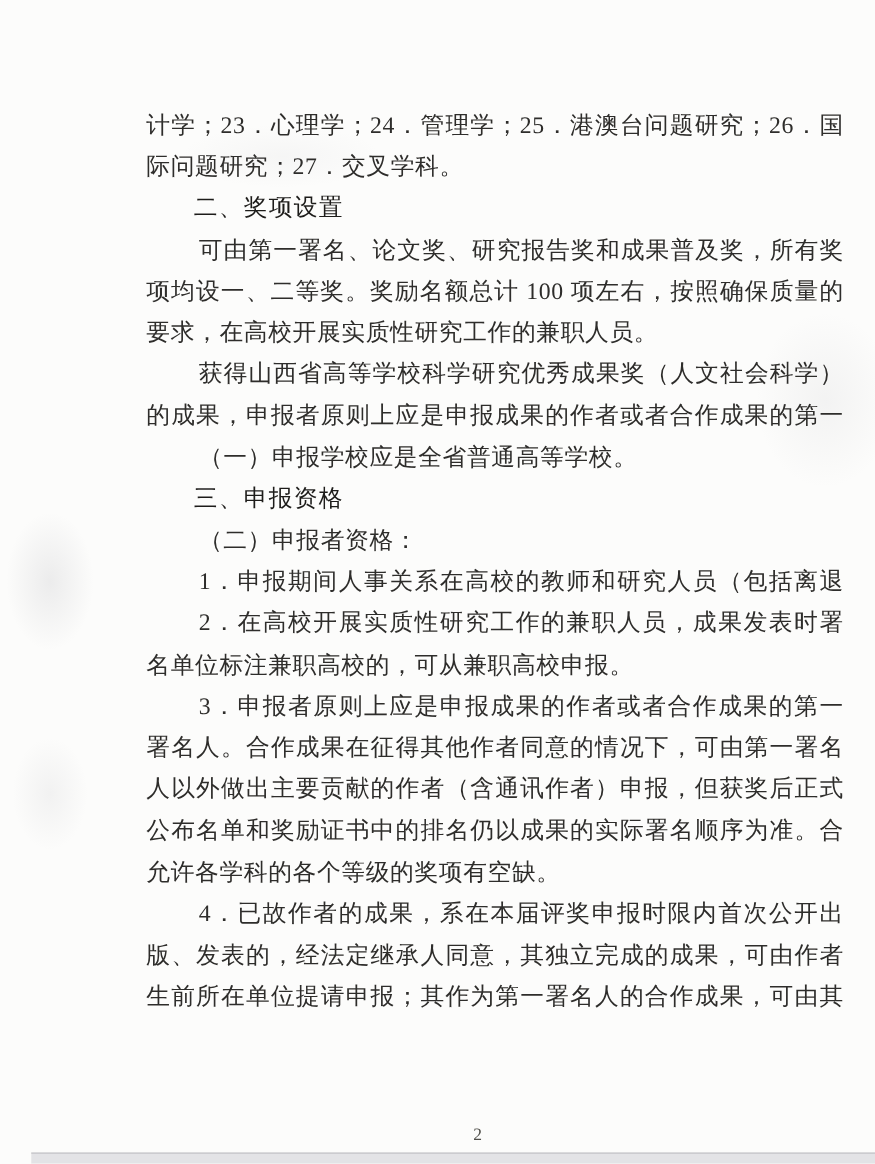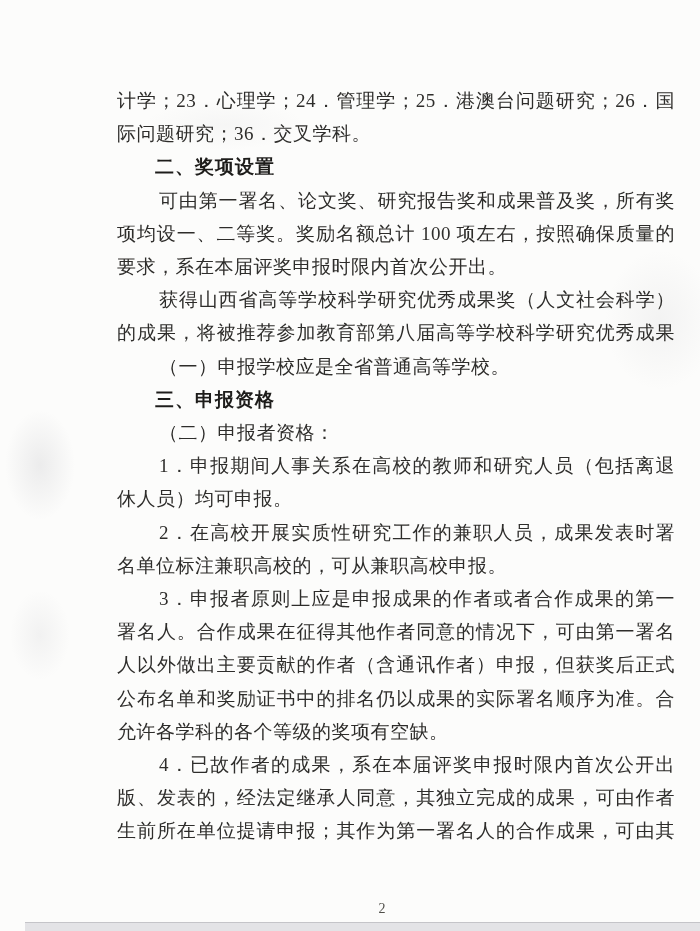--- a/index.html
+++ b/index.html
@@ -60,21 +60,21 @@
   .line{white-space:nowrap;}
   .line.justify{
     white-space:normal;
     text-align:justify;
     text-align-last:justify;
     text-justify:inter-character;
   }
   .line.indent{text-indent:42px;}
   .line.heading{
     font-family:"Liberation Sans", sans-serif;
-    font-weight:700;
+    font-weight:400;
     color:var(--heading-ink);
     text-indent:38px;
     letter-spacing:1px;
   }
   .page-number{
     position:absolute;left:0;top:901px;width:714px;
     text-align:center;
     font-size:14px;
     color:var(--page-number-ink);
     font-family:"Liberation Serif", serif;
@@ -84,32 +84,31 @@
 <body>
 
 <div class="paper">
   <div class="smudge s1"></div>
   <div class="smudge s2"></div>
   <div class="smudge s3"></div>
   <div class="smudge s4"></div>
 
   <div class="text-block">
       <div class="line justify">计学；23．心理学；24．管理学；25．港澳台问题研究；26．国</div>
-      <div class="line">际问题研究；36．交叉学科。</div>
+      <div class="line">际问题研究；27．交叉学科。</div>
       <div class="line heading">二、奖项设置</div>
       <div class="line indent justify">可由第一署名、论文奖、研究报告奖和成果普及奖，所有奖</div>
       <div class="line justify">项均设一、二等奖。奖励名额总计 100 项左右，按照确保质量的</div>
-      <div class="line">要求，系在本届评奖申报时限内首次公开出。</div>
+      <div class="line">要求，在高校开展实质性研究工作的兼职人员。</div>
       <div class="line indent justify">获得山西省高等学校科学研究优秀成果奖（人文社会科学）</div>
-      <div class="line justify">的成果，将被推荐参加教育部第八届高等学校科学研究优秀成果</div>
+      <div class="line justify">的成果，申报者原则上应是申报成果的作者或者合作成果的第一</div>
       <div class="line indent">（一）申报学校应是全省普通高等学校。</div>
       <div class="line heading">三、申报资格</div>
       <div class="line indent">（二）申报者资格：</div>
       <div class="line indent justify">1．申报期间人事关系在高校的教师和研究人员（包括离退</div>
-      <div class="line">休人员）均可申报。</div>
       <div class="line indent justify">2．在高校开展实质性研究工作的兼职人员，成果发表时署</div>
       <div class="line">名单位标注兼职高校的，可从兼职高校申报。</div>
       <div class="line indent justify">3．申报者原则上应是申报成果的作者或者合作成果的第一</div>
       <div class="line justify">署名人。合作成果在征得其他作者同意的情况下，可由第一署名</div>
       <div class="line justify">人以外做出主要贡献的作者（含通讯作者）申报，但获奖后正式</div>
       <div class="line justify">公布名单和奖励证书中的排名仍以成果的实际署名顺序为准。合</div>
       <div class="line">允许各学科的各个等级的奖项有空缺。</div>
       <div class="line indent justify">4．已故作者的成果，系在本届评奖申报时限内首次公开出</div>
       <div class="line justify">版、发表的，经法定继承人同意，其独立完成的成果，可由作者</div>
       <div class="line justify">生前所在单位提请申报；其作为第一署名人的合作成果，可由其</div>

